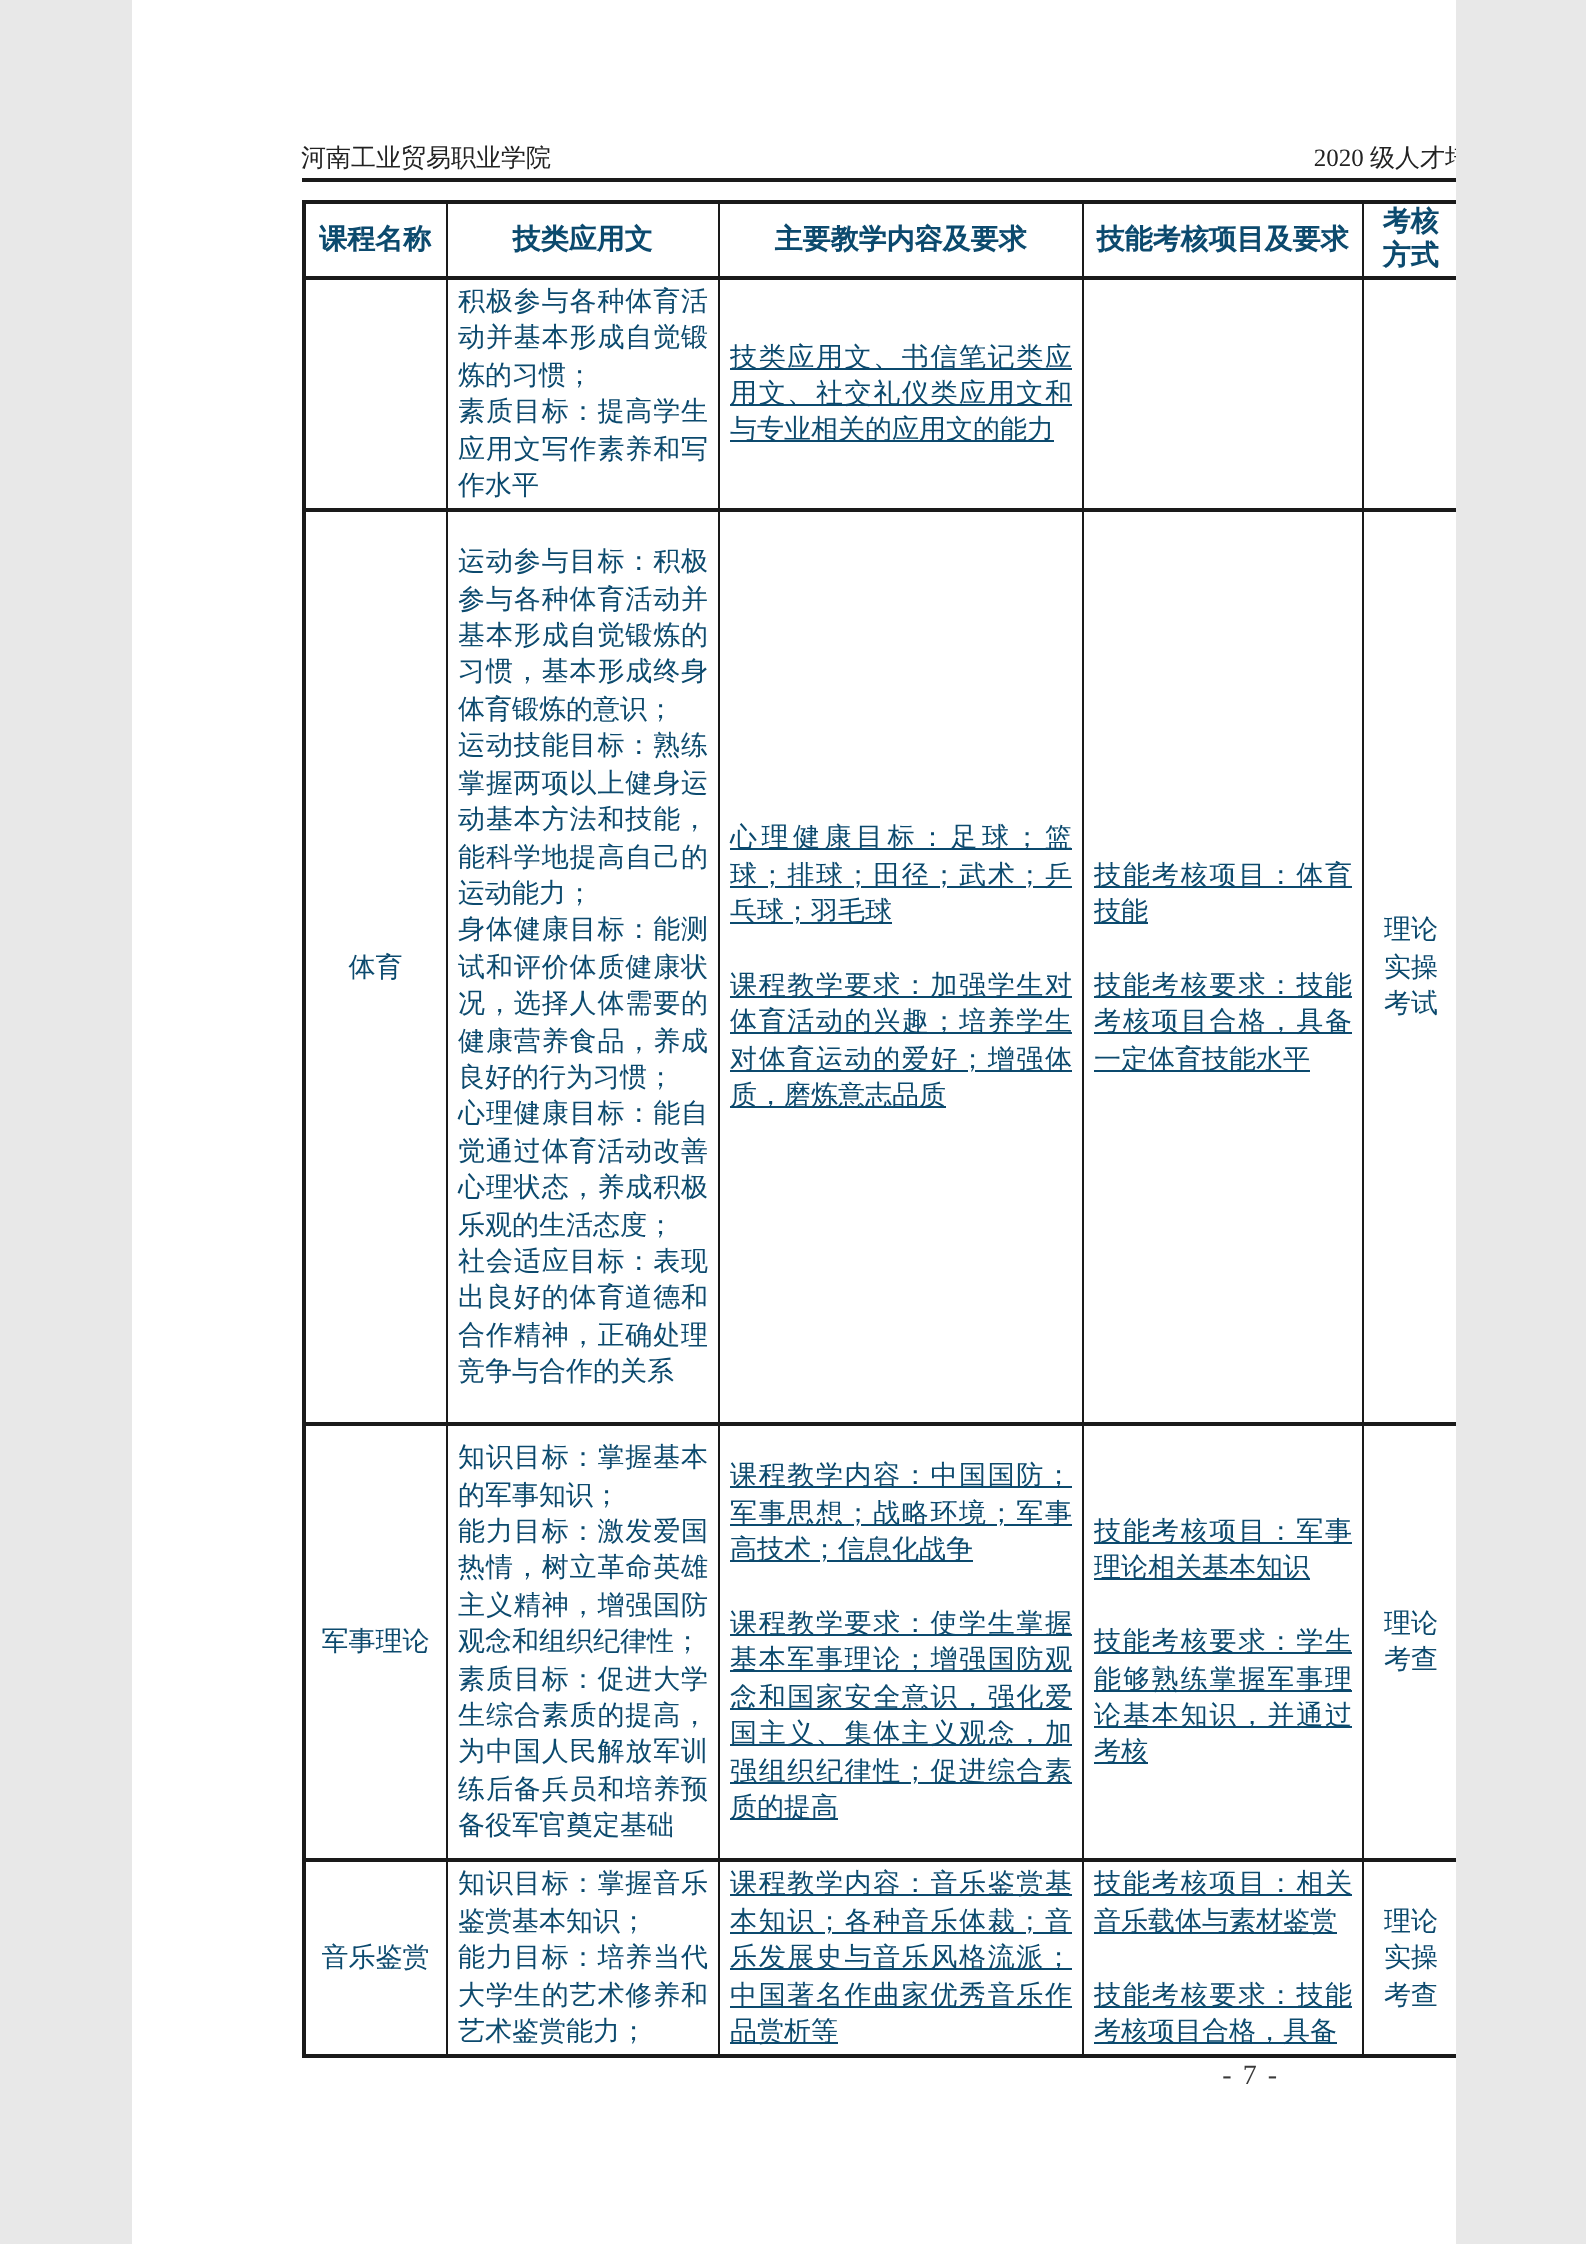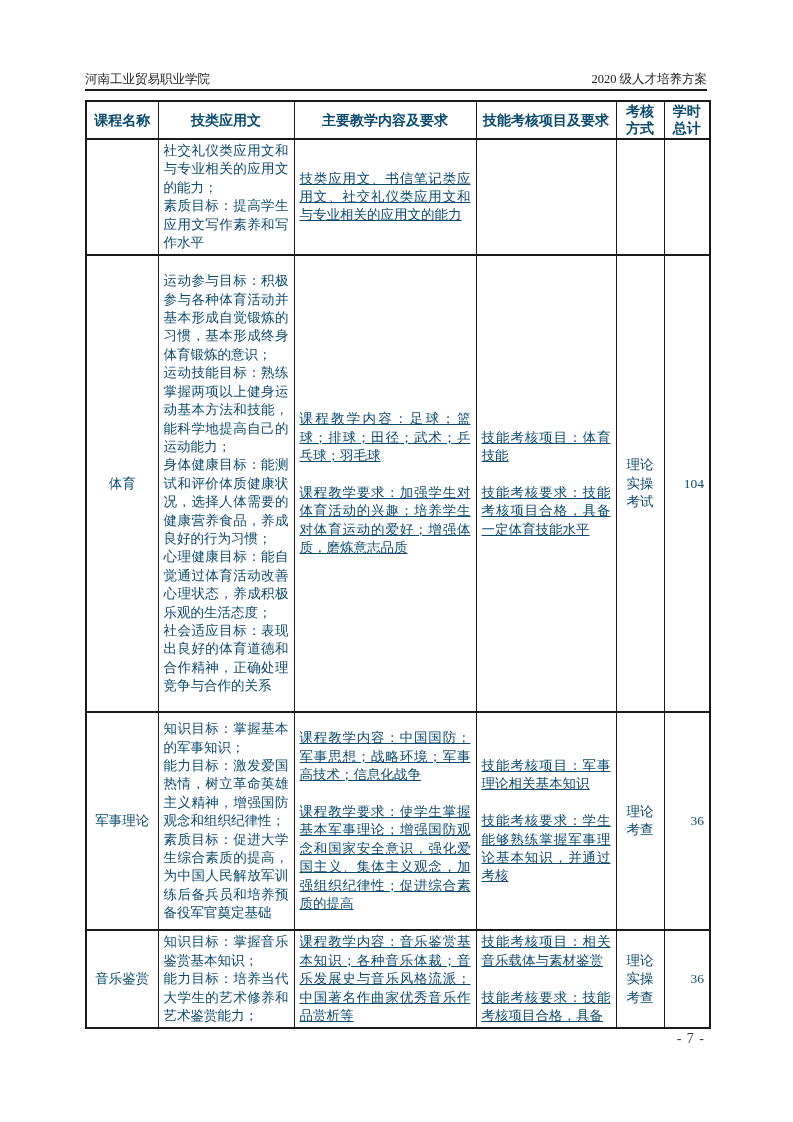--- a/index.html
+++ b/index.html
@@ -1,18 +1,18 @@
 <!DOCTYPE html>
 <html lang="zh"><head>
 <meta charset="utf-8">
 <style>
   html,body{margin:0;padding:0;background:#e8e8e8;}
   .page{
     position:relative;
-    width:793px;height:1122px;
+    width:662px;height:1122px;
     margin:0 auto;
     background:#ffffff;
     font-family:"Liberation Serif","DejaVu Serif",serif;
     color:#1c1c1c;
     overflow:hidden;
   }
   
   .doc-header{
     position:absolute;left:85px;top:71px;width:622px;
     display:flex;justify-content:space-between;align-items:flex-end;
@@ -84,41 +84,41 @@
         <th>考核
 方式</th>
         <th>学时
 总计</th>
       </tr>
     </thead>
     <tbody id="table-body">
         <tr style="height: 108px;">
           <td class="c-course"></td>
           <td class="c-obj">
-            <p>社交礼仪类应用文和与专业相关的应用文的能力；</p>
+            <p>积极参与各种体育活动并基本形成自觉锻炼的习惯；</p>
             <p>素质目标：提高学生应用文写作素养和写作水平</p>
           </td>
           <td class="c-text">
             <p>技类应用文、书信笔记类应用文、社交礼仪类应用文和与专业相关的应用文的能力</p>
           </td>
           <td class="c-text"></td>
           <td class="c-method"></td>
           <td class="c-hours"></td>
         </tr>
         <tr style="height: 457px;">
           <td class="c-course">体育</td>
           <td class="c-obj">
             <p>运动参与目标：积极参与各种体育活动并基本形成自觉锻炼的习惯，基本形成终身体育锻炼的意识；</p>
             <p>运动技能目标：熟练掌握两项以上健身运动基本方法和技能，能科学地提高自己的运动能力；</p>
             <p>身体健康目标：能测试和评价体质健康状况，选择人体需要的健康营养食品，养成良好的行为习惯；</p>
             <p>心理健康目标：能自觉通过体育活动改善心理状态，养成积极乐观的生活态度；</p>
             <p>社会适应目标：表现出良好的体育道德和合作精神，正确处理竞争与合作的关系</p>
           </td>
           <td class="c-text">
-            <p>课程教学内容：足球；篮球；排球；田径；武术；乒乓球；羽毛球</p>
+            <p>心理健康目标：足球；篮球；排球；田径；武术；乒乓球；羽毛球</p>
             <p>课程教学要求：加强学生对体育活动的兴趣；培养学生对体育运动的爱好；增强体质，磨炼意志品质</p>
           </td>
           <td class="c-text">
             <p>技能考核项目：体育技能</p>
             <p>技能考核要求：技能考核项目合格，具备一定体育技能水平</p>
           </td>
           <td class="c-method">
             <div>理论</div>
             <div>实操</div>
             <div>考试</div>

